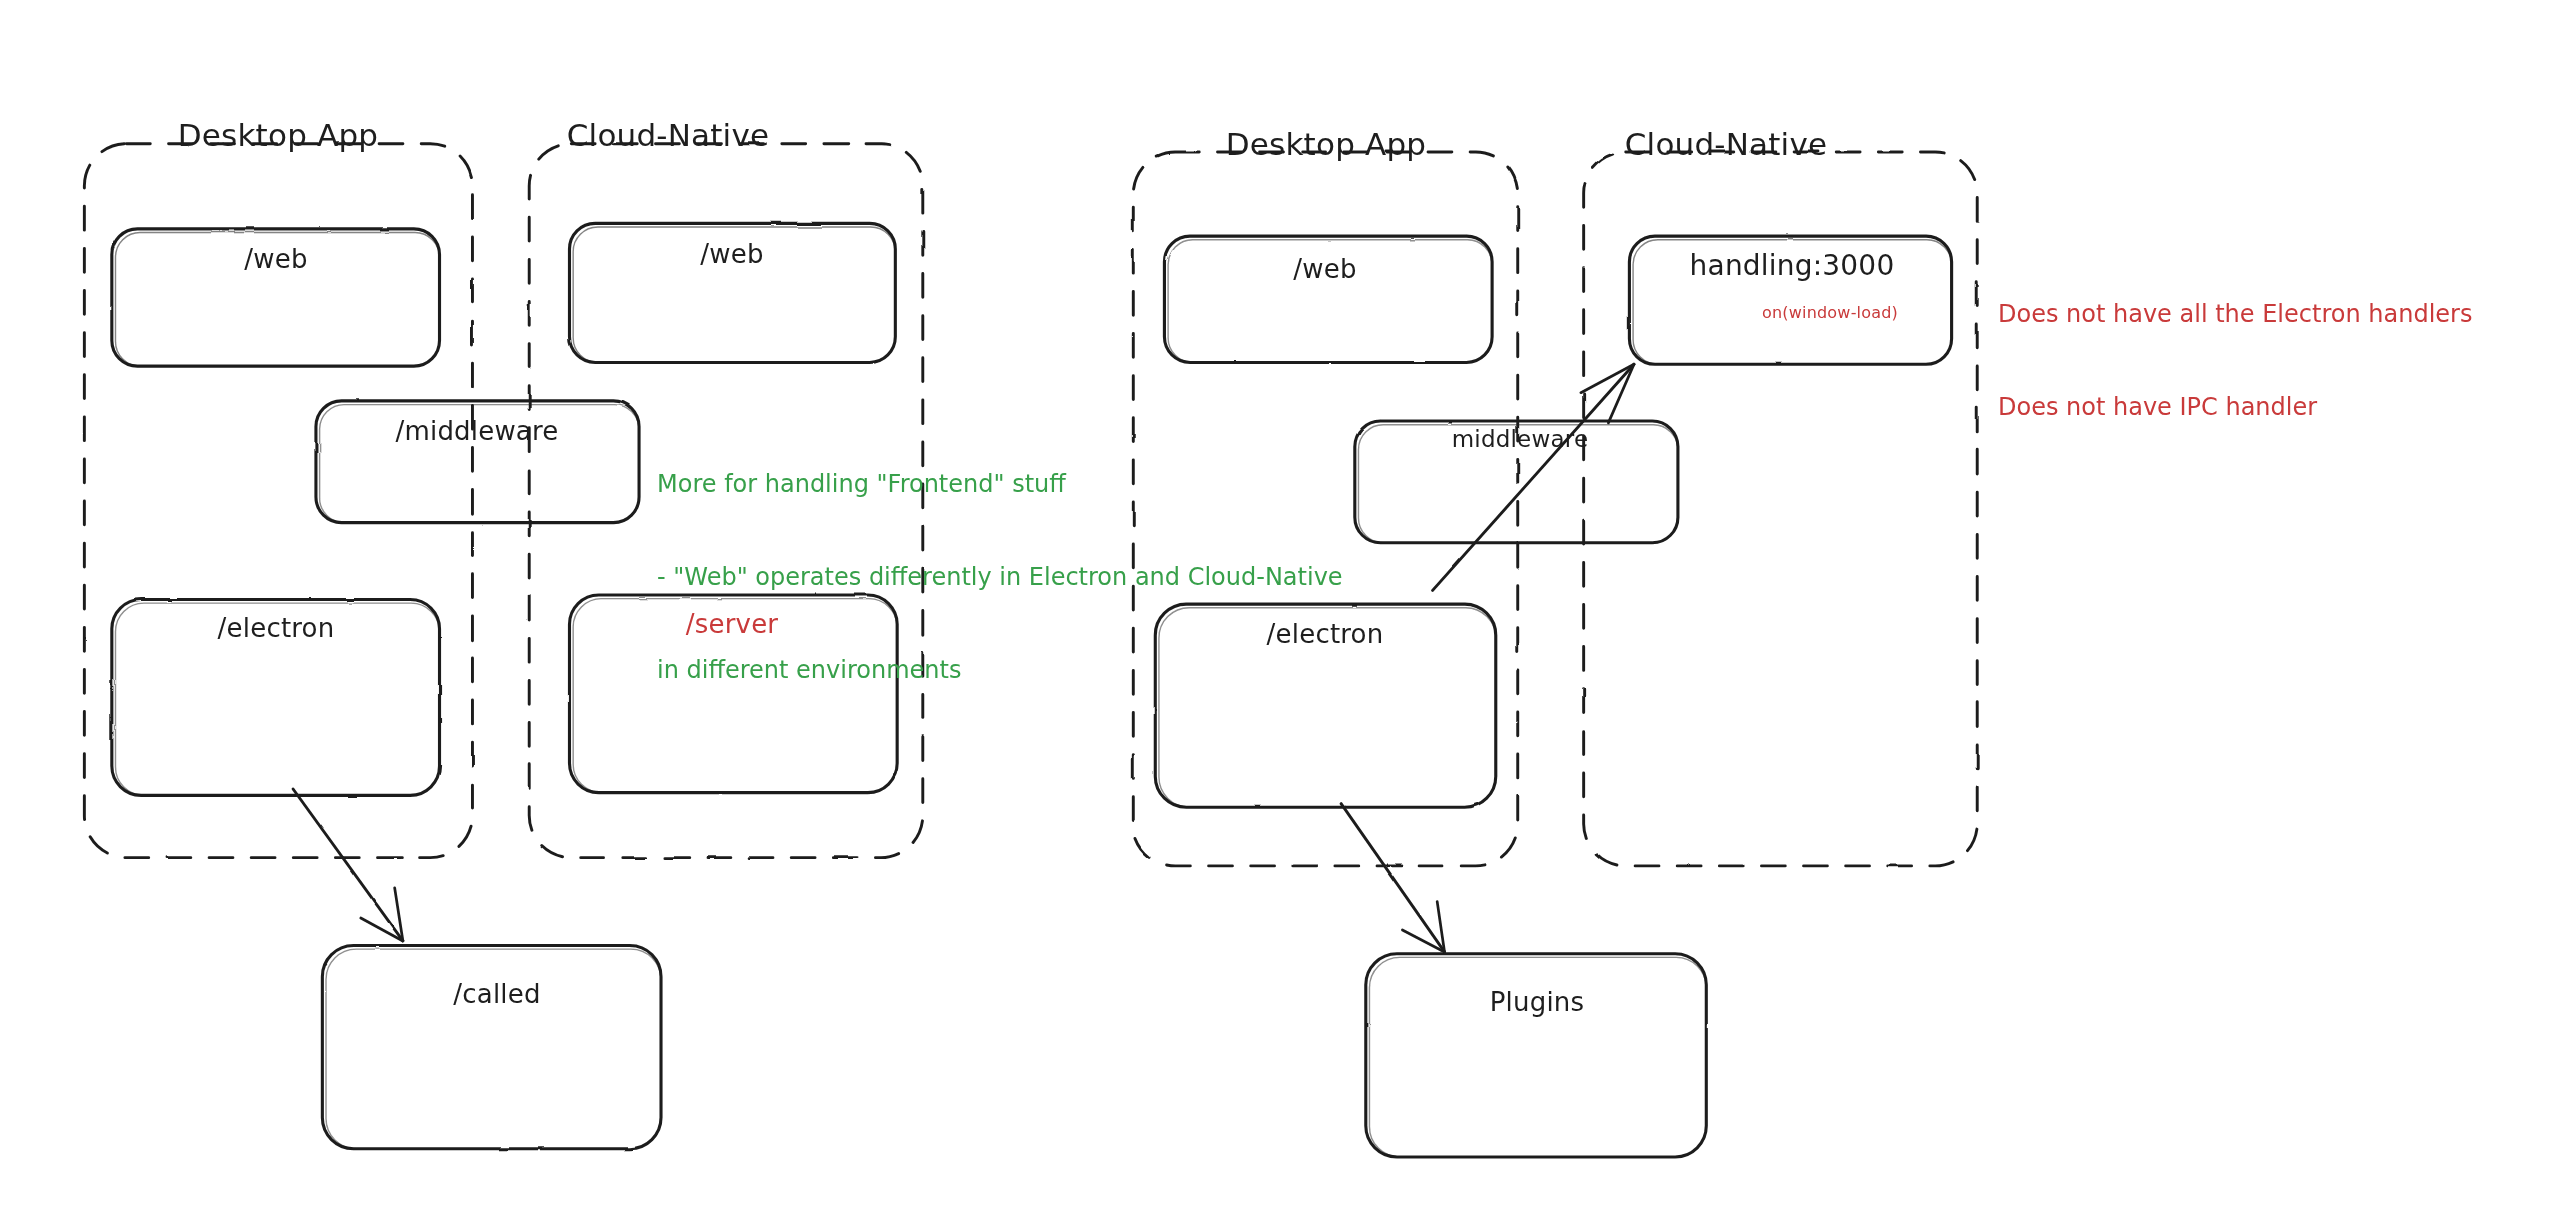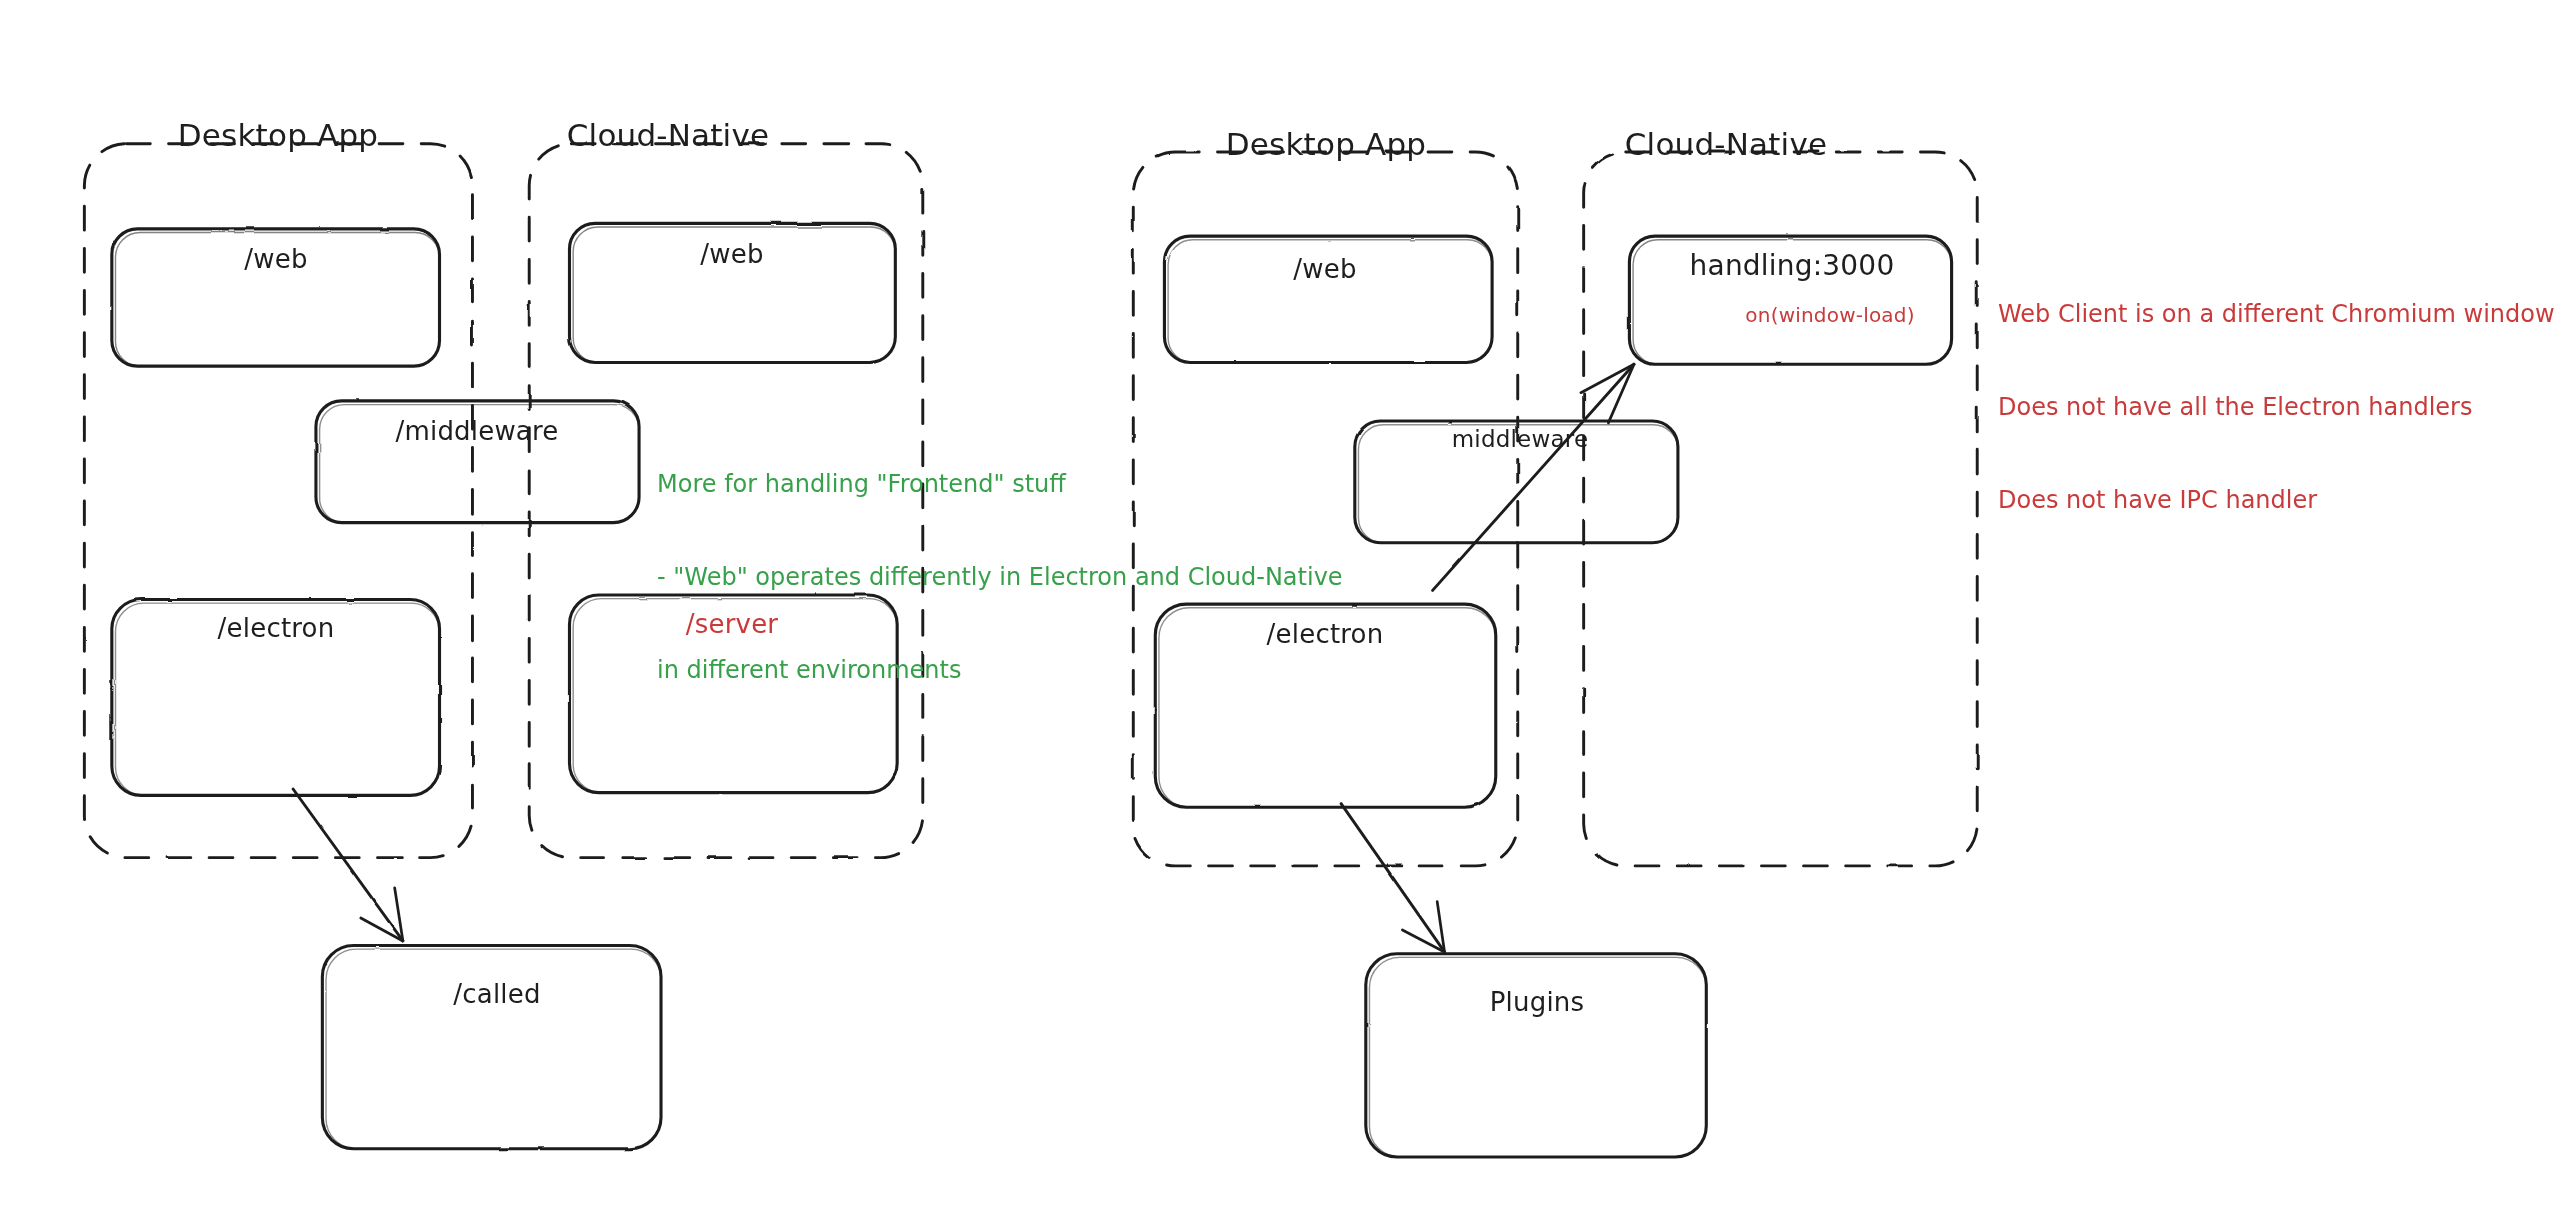--- a/index.html
+++ b/index.html
@@ -183,26 +183,25 @@
 </div>
 
 <div class="lbl group-title" style="left:1326px; top:126px;">Desktop App</div>
 
 <div class="lbl group-title" style="left:1726px; top:126px;">Cloud-Native</div>
 
 <div class="lbl box-label" style="left:1325px; top:254px;">/web</div>
 
 <div class="lbl box-label big" style="left:1792px; top:249px;">handling:3000</div>
 
-<div class="lbl box-label red" style="left:1830px; top:303px; font-size:20px;">on(window-load)</div>
+<div class="lbl box-label red" style="left:1830px; top:303px; font-size:16px;">on(window-load)</div>
 
 <div class="lbl box-label" style="left:1520px; top:426px; font-size:23px;">middleware</div>
 
 <div class="lbl box-label" style="left:1325px; top:619px;">/electron</div>
 
 <div class="lbl box-label" style="left:1537px; top:987px;">Plugins</div>
 
 <div class="note red" style="left:1998px; top:237px;">
-  <div>Web Client is on a different Chromium window</div>
   <div>Does not have all the Electron handlers</div>
   <div>Does not have IPC handler</div>
 </div>
 
 
 </body></html>

